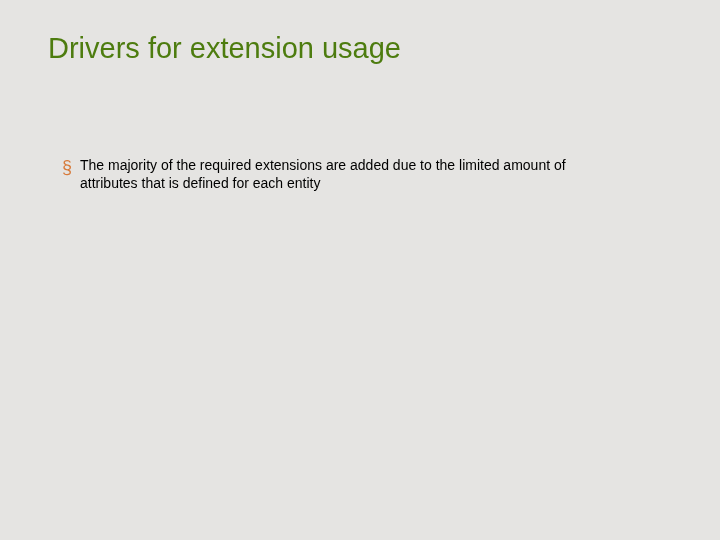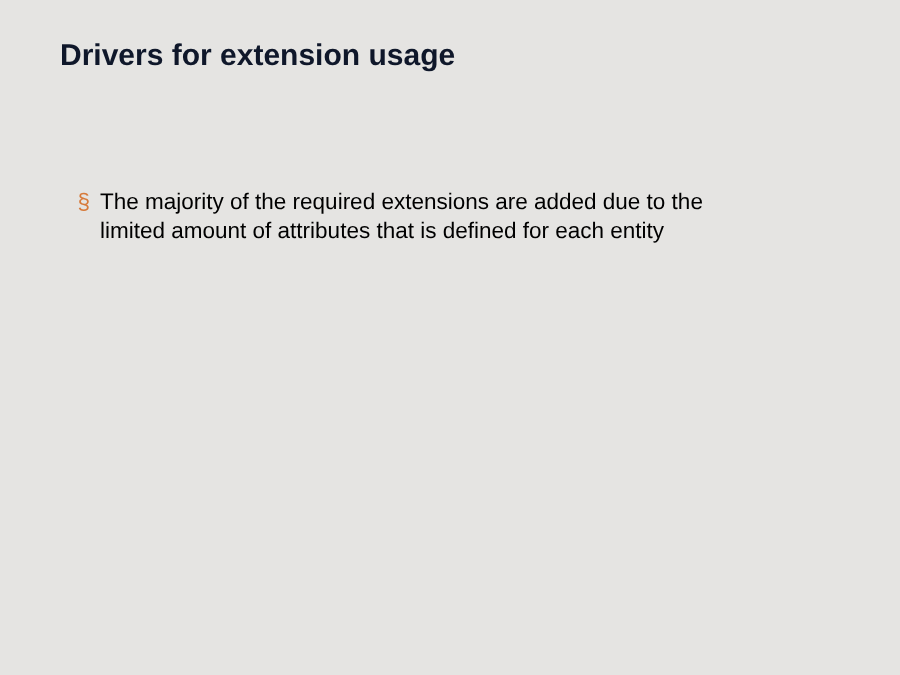--- a/index.html
+++ b/index.html
@@ -17,43 +17,43 @@
     .slide {
       width: 100%;
       height: 100%;
       padding: 30px 48px 40px 48px;
       position: relative;
     }
     .title-block {
       margin-bottom: 90px;
     }
     .title-line {
-      color: #0f172a;
-      font-size: 24px;
-      font-weight: 700;
+      color: #4d7c0f;
+      font-size: 29px;
+      font-weight: 400;
       line-height: 1.25;
     }
     .content {
       padding-left: 14px;
     }
     .bullet-item {
       display: flex;
       align-items: flex-start;
       margin-bottom: 14px;
     }
     .bullet-marker {
       color: #d77a3a;
       font-size: 18px;
       line-height: 1.3;
       margin-right: 8px;
       flex-shrink: 0;
     }
     .bullet-text {
       color: #000;
-      font-size: 18px;
+      font-size: 14px;
       line-height: 1.3;
       max-width: 520px;
     }
   </style>
 </head>
 <body>
 
 <div class="slide">
   <div class="title-block">
     <div class="title-line">Drivers for extension usage</div>

